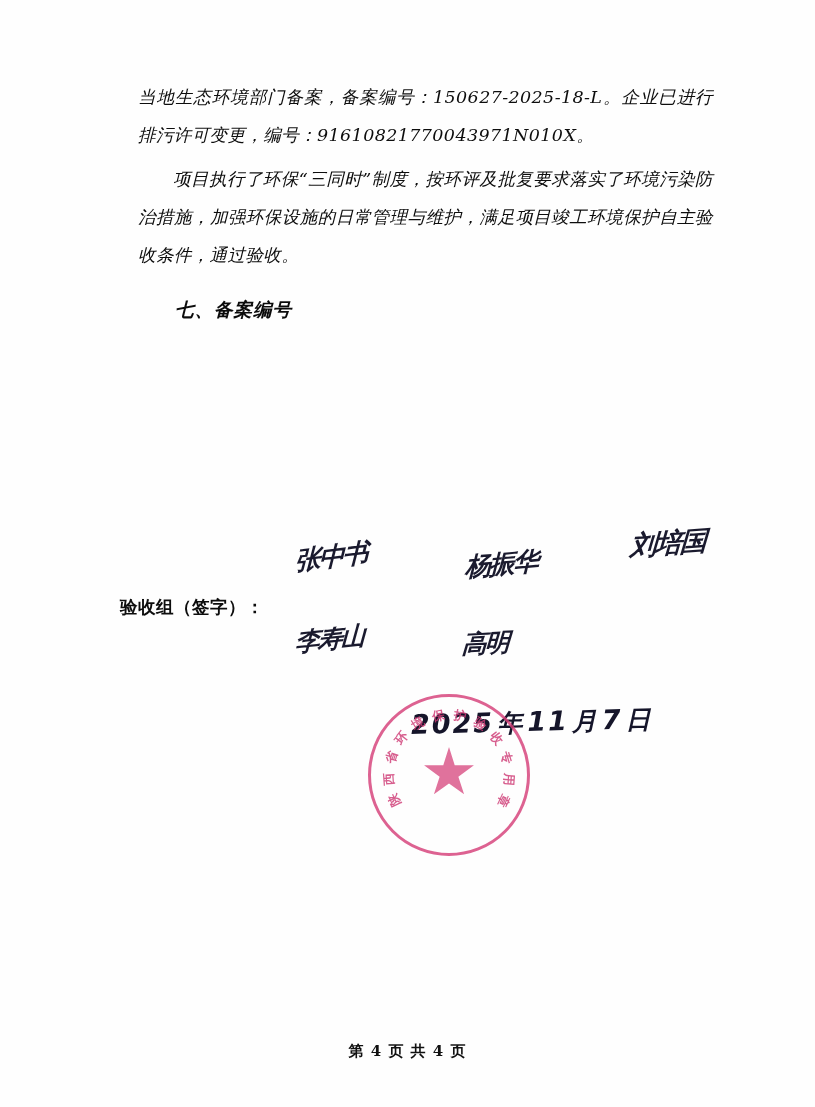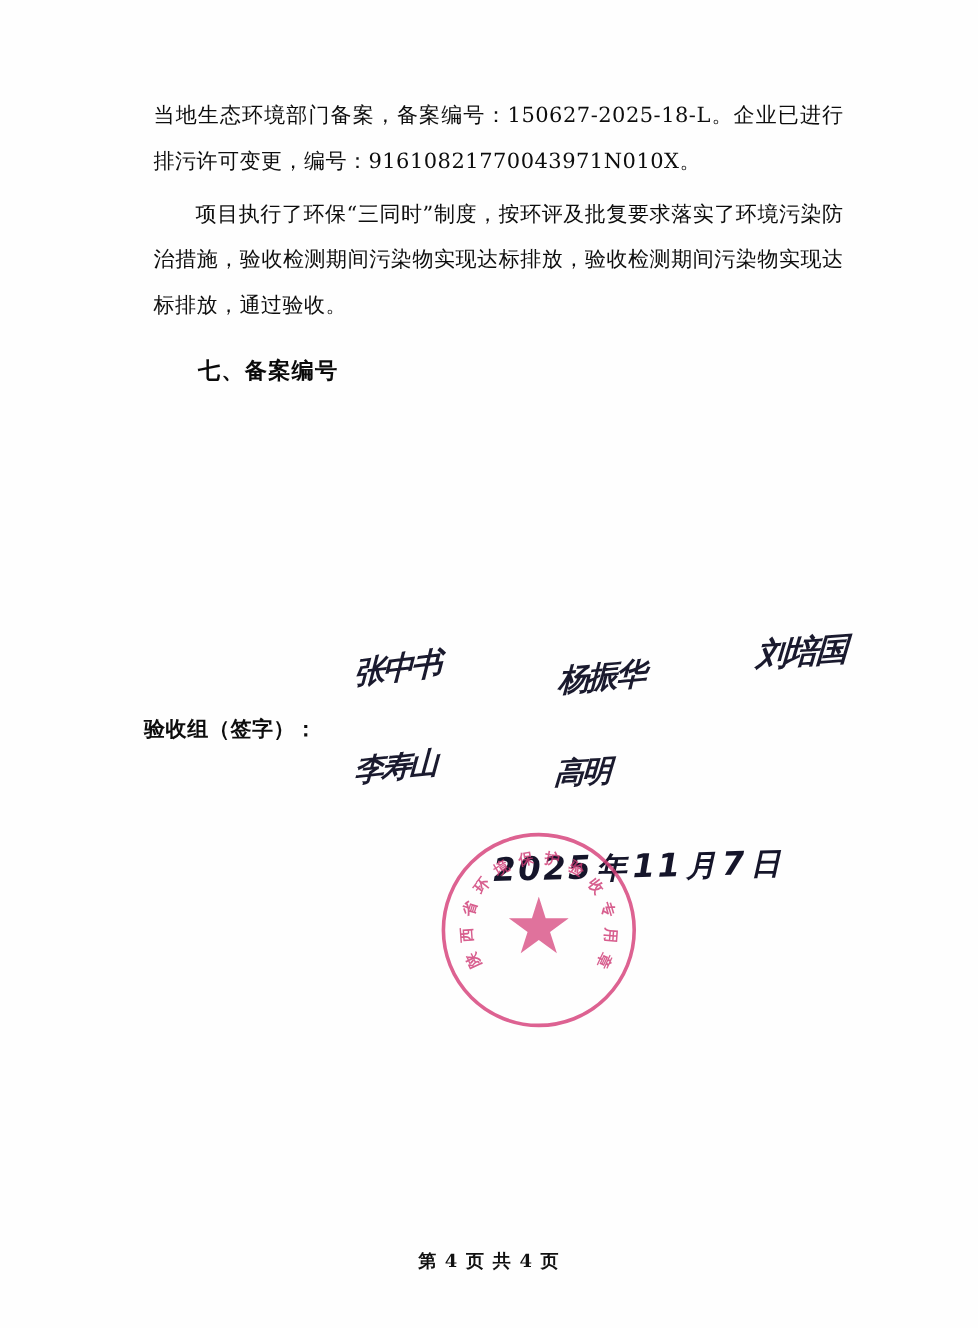--- a/index.html
+++ b/index.html
@@ -15,23 +15,24 @@
     color: #111111;
     overflow: hidden;
   }
   .page {
     position: absolute;
     inset: 0;
     background: #fefefe;
   }
   .content {
     position: absolute;
-    left: 128px;
+    left: 138px;
     top: 78px;
     width: 575px;
+    font-style: italic;
   }
   .para {
     font-size: 17.5px;
     line-height: 38px;
     letter-spacing: 0.4px;
     text-align: justify;
     margin: 0;
     color: #0d0d0d;
   }
   .para.indent {
@@ -160,21 +161,21 @@
 <body>
 
 <div class="page">
 
   <div class="content">
 
     <p class="para">当地生态环境部门备案，备案编号：150627-2025-18-L。企业已进行排污许可变更，编号：91610821770043971N010X。</p>
 
     <div class="gap-small"></div>
 
-    <p class="para indent">项目执行了环保“三同时”制度，按环评及批复要求落实了环境污染防治措施，验收检测期间污染物实现达标排放，验收检测期间污染物实现达标排放，通过验收。</p>
+    <p class="para indent">项目执行了环保“三同时”制度，按环评及批复要求落实了环境污染防治措施，加强环保设施的日常管理与维护，满足项目竣工环境保护自主验收条件，通过验收。</p>
 
     <div class="gap-block"></div>
 
     <h2 class="heading">七、备案编号</h2>
 
   </div>
 
   <div class="sign-area">
 
     <div class="sign-label">验收组（签字）：</div>

